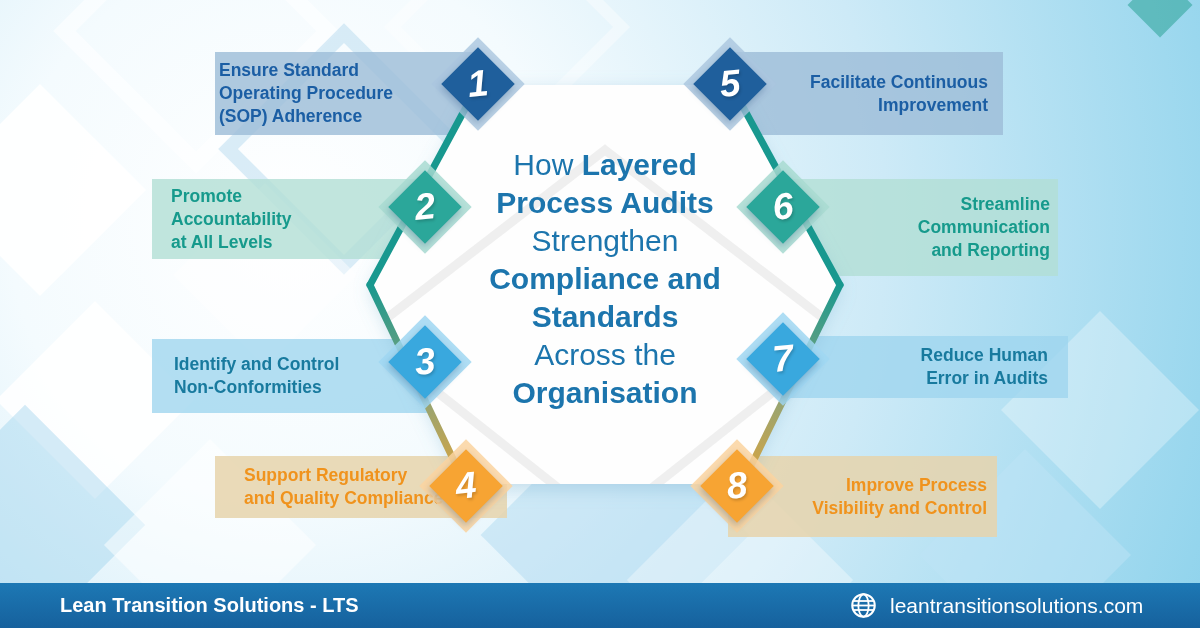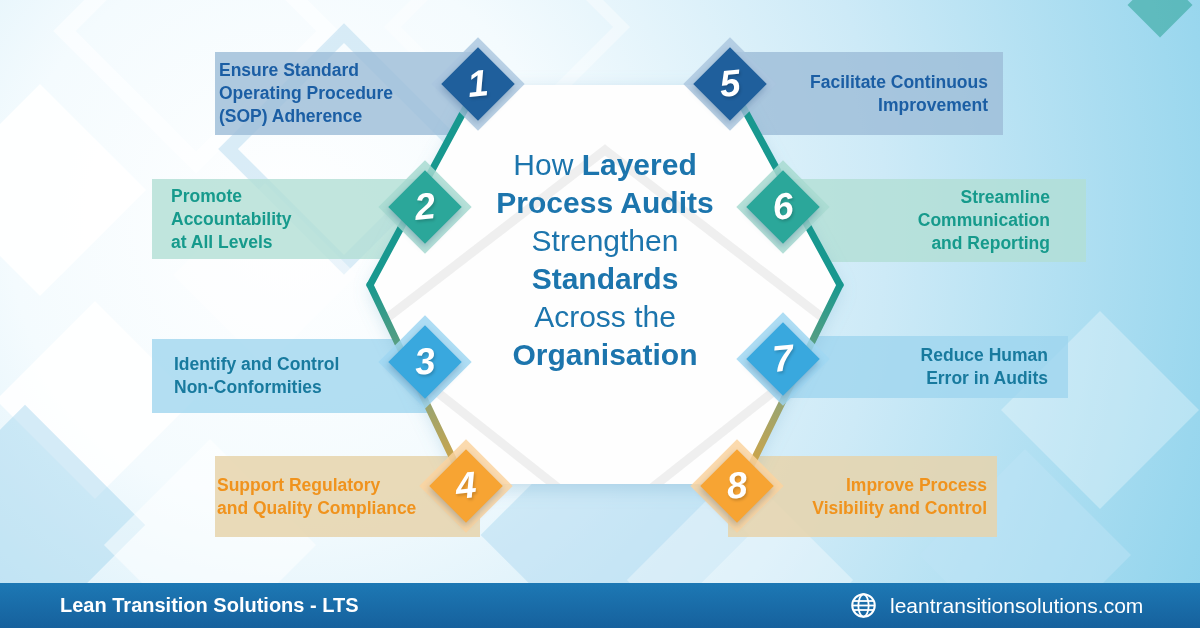--- a/index.html
+++ b/index.html
@@ -18,23 +18,23 @@
   .bar2,.bar6{background:rgba(178,223,213,0.8);}
   .bar3,.bar7{background:rgba(158,213,238,0.78);}
   .bar4,.bar8{background:rgba(230,212,172,0.85);}
   .bar1 .lbl,.bar5 .lbl{color:#1b5ea4;}
   .bar2 .lbl,.bar6 .lbl{color:#169a8c;}
   .bar3 .lbl,.bar7 .lbl{color:#187a9e;}
   .bar4 .lbl,.bar8 .lbl{color:#f0931d;}
   .bar1{left:215px;top:52px;width:263px;height:83px;padding-left:4px;}
   .bar2{left:152px;top:179px;width:288px;height:80px;padding-left:19px;}
   .bar3{left:152px;top:339px;width:288px;height:74px;padding-left:22px;}
-  .bar4{left:215px;top:456px;width:263px;height:81px;padding-left:2px;}
+  .bar4{left:215px;top:456px;width:263px;height:62px;padding-left:29px;}
   .bar5{left:730px;top:52px;width:258px;height:83px;padding-right:15px;}
-  .bar6{left:762px;top:179px;width:288px;height:83px;padding-right:36px;}
+  .bar6{left:762px;top:179px;width:288px;height:97px;padding-right:8px;}
   .bar7{left:762px;top:336px;width:286px;height:62px;padding-right:20px;}
   .bar8{left:728px;top:456px;width:259px;height:81px;padding-right:10px;}
   
   .dia{position:absolute;width:66px;height:66px;z-index:5;}
   .dia .outer{position:absolute;left:0;top:0;width:66px;height:66px;transform:rotate(45deg);}
   .dia .inner{position:absolute;left:7px;top:7px;width:52px;height:52px;transform:rotate(45deg);
               box-shadow:2px 3px 7px rgba(20,70,110,0.28);}
   .dia .num{position:absolute;left:0;top:0;width:66px;height:66px;display:flex;align-items:center;justify-content:center;
             color:#ffffff;font-weight:bold;font-style:italic;font-size:37px;transform:rotate(-6deg);
             text-shadow:1px 2px 3px rgba(0,0,0,0.18);z-index:2;}
@@ -186,20 +186,21 @@
   <div class="dia d8">
       <div class="outer"></div>
       <div class="inner"></div>
       <span class="num">8</span>
     </div>
 
   <div class="title">
     <div><span>How </span><span class="b">Layered</span></div>
     <div><span></span><span class="b">Process Audits</span></div>
     <div><span>Strengthen</span><span class="b"></span></div>
+    <div><span></span><span class="b">Compliance and</span></div>
     <div><span></span><span class="b">Standards</span></div>
     <div><span>Across the</span><span class="b"></span></div>
     <div><span></span><span class="b">Organisation</span></div>
   </div>
 
   <div class="footer">
     <span class="brand">Lean Transition Solutions - LTS</span>
     <svg class="globe" viewBox="0 0 24 24">
       <circle cx="12" cy="12" r="10" fill="none" stroke="#ffffff" stroke-width="1.8"></circle>
       <ellipse cx="12" cy="12" rx="4.6" ry="10" fill="none" stroke="#ffffff" stroke-width="1.6"></ellipse>

